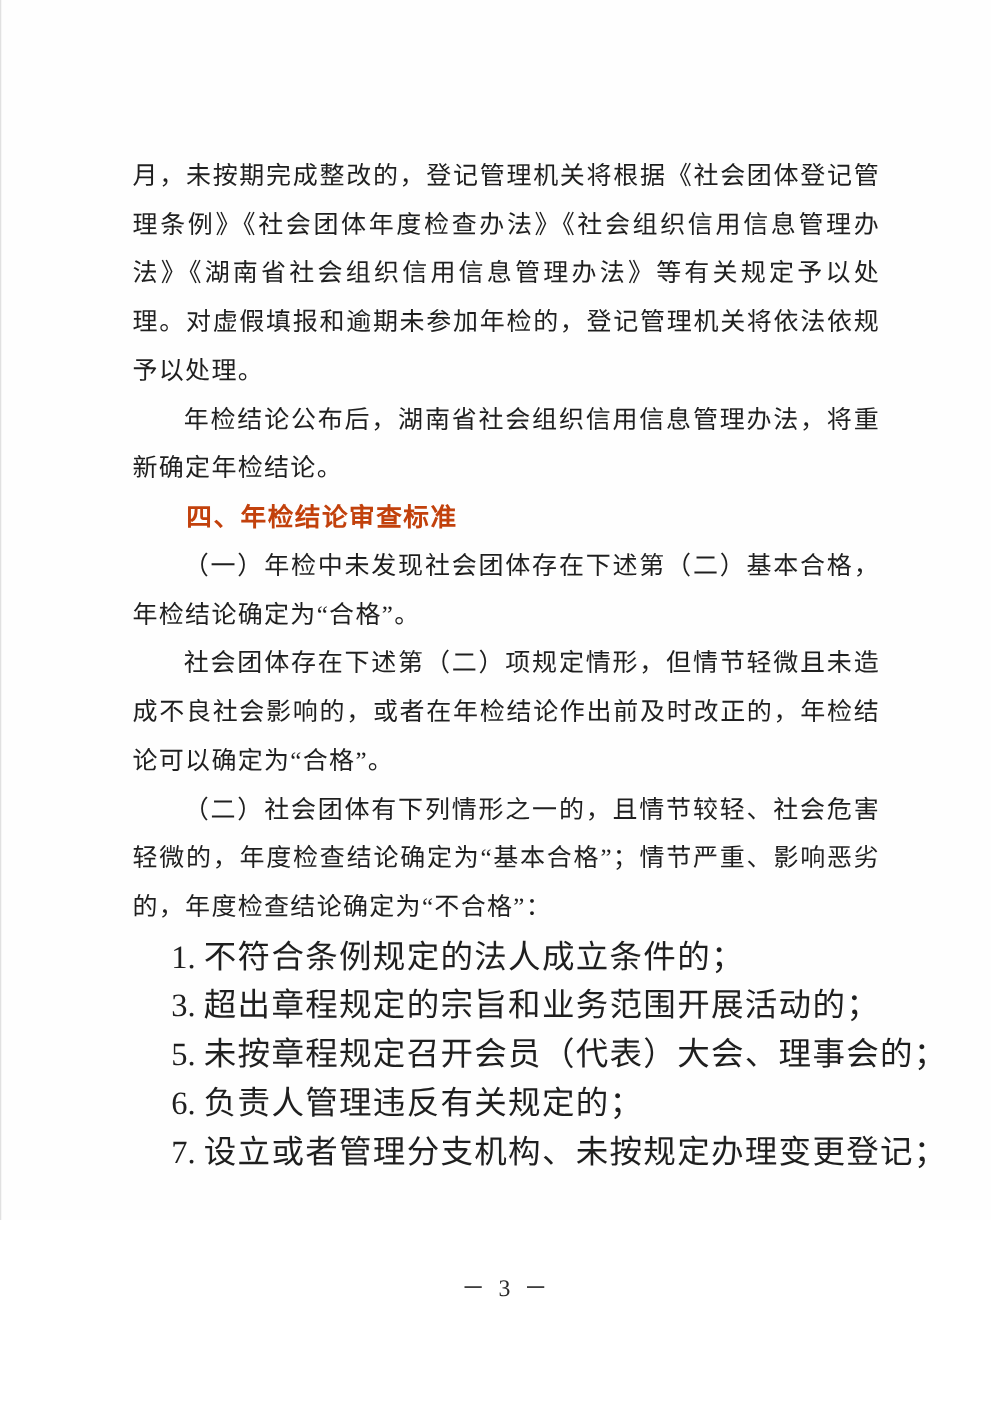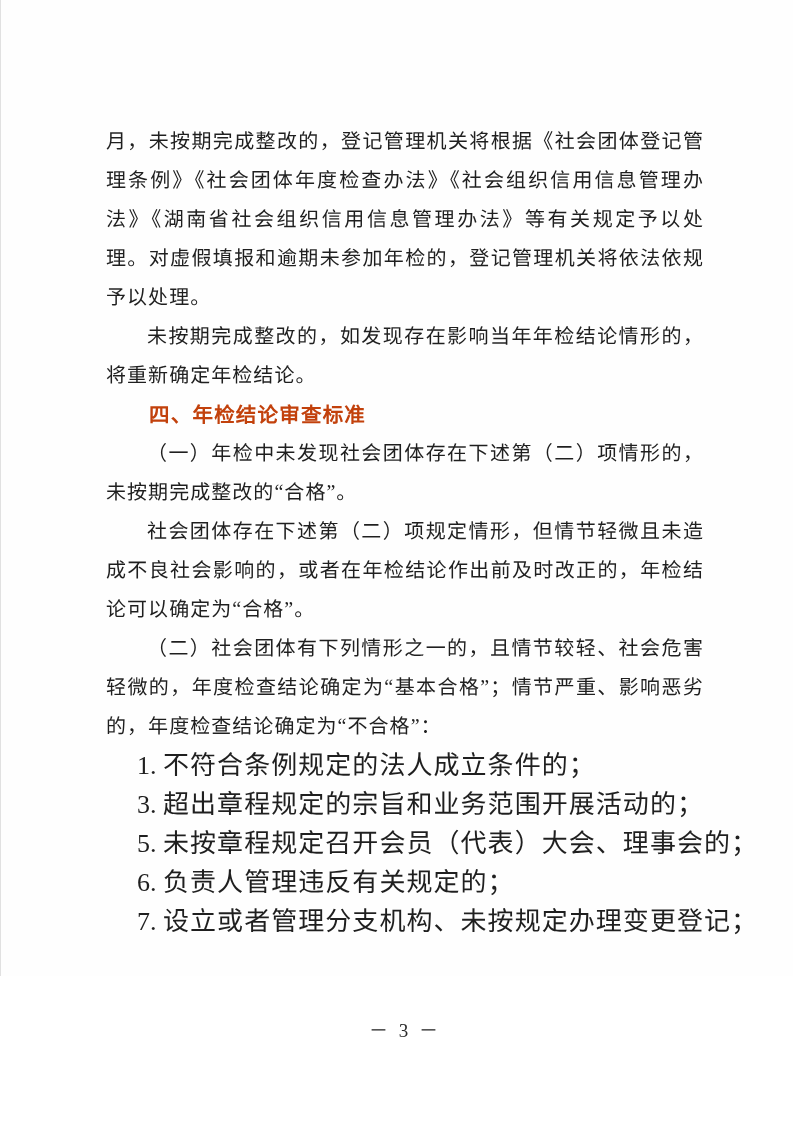--- a/index.html
+++ b/index.html
@@ -91,25 +91,25 @@
 </style>
 </head>
 <body>
 
 <div class="page">
   <div class="scan-edge"></div>
 
   <main class="content">
     <p class="para no-indent">月，未按期完成整改的，登记管理机关将根据《社会团体登记管理条例》《社会团体年度检查办法》《社会组织信用信息管理办法》《湖南省社会组织信用信息管理办法》等有关规定予以处理。对虚假填报和逾期未参加年检的，登记管理机关将依法依规予以处理。</p>
 
-    <p class="para indent">未按期完成整改的，如发现存在影响当年年检结论情形的，将重新确定年检结论。</p>
+    <p class="para indent">年检结论公布后，湖南省社会组织信用信息管理办法，将重新确定年检结论。</p>
 
     <h2 class="heading">四、年检结论审查标准</h2>
 
-    <p class="para indent">（一）年检中未发现社会团体存在下述第（二）项情形的，未按期完成整改的“合格”。</p>
+    <p class="para indent">（一）年检中未发现社会团体存在下述第（二）基本合格，年检结论确定为“合格”。</p>
 
     <p class="para indent">社会团体存在下述第（二）项规定情形，但情节轻微且未造成不良社会影响的，或者在年检结论作出前及时改正的，年检结论可以确定为“合格”。</p>
 
     <p class="para indent">（二）社会团体有下列情形之一的，且情节较轻、社会危害轻微的，年度检查结论确定为“基本合格”；情节严重、影响恶劣的，年度检查结论确定为“不合格”：</p>
 
     <ol class="list">
       <li class="list-item">
         <span class="num">1.</span><span class="txt">不符合条例规定的法人成立条件的；</span>
       </li>
       <li class="list-item">

